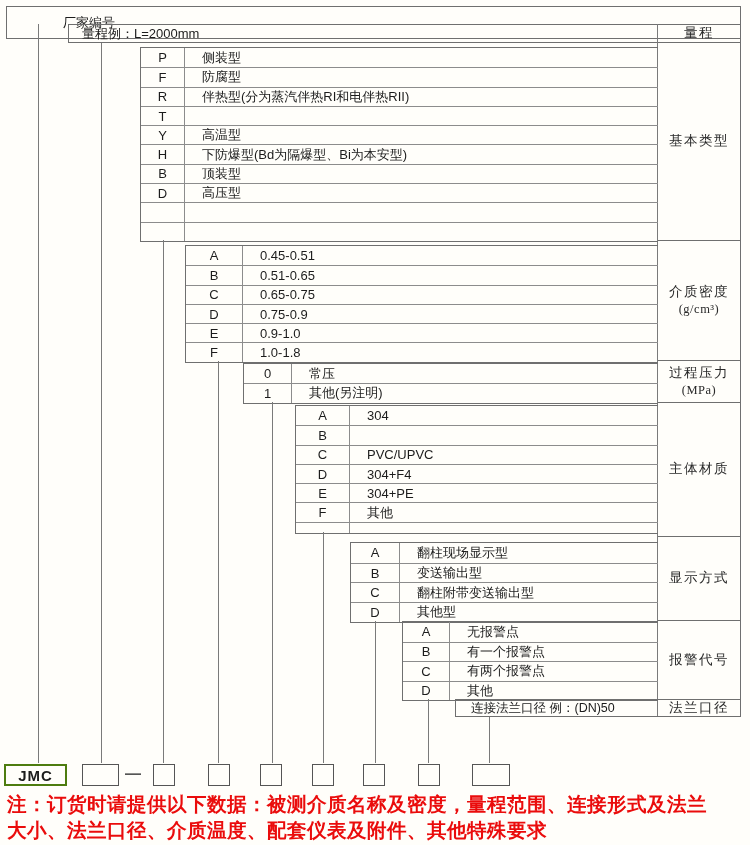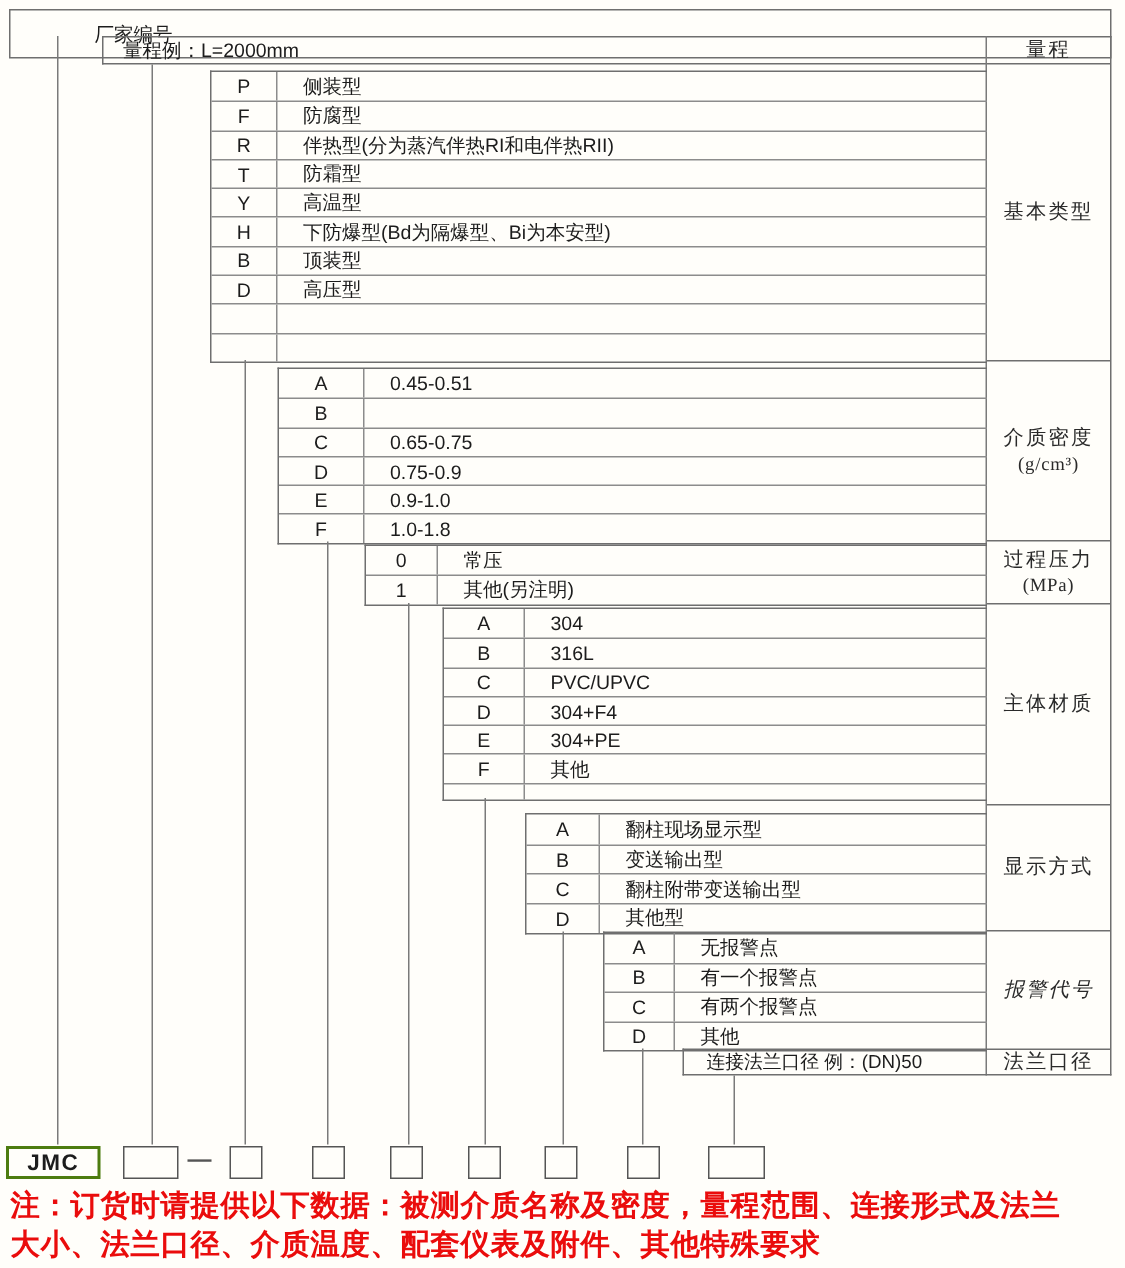--- a/index.html
+++ b/index.html
@@ -96,21 +96,20 @@
     <div class="trow">
       <div class="code">F</div>
       <div class="desc">防腐型</div>
     </div>
     <div class="trow">
       <div class="code">R</div>
       <div class="desc">伴热型(分为蒸汽伴热RI和电伴热RII)</div>
     </div>
     <div class="trow">
       <div class="code">T</div>
-      <div class="desc">防霜型</div>
     </div>
     <div class="trow">
       <div class="code">Y</div>
       <div class="desc">高温型</div>
     </div>
     <div class="trow">
       <div class="code">H</div>
       <div class="desc">下防爆型(Bd为隔爆型、Bi为本安型)</div>
     </div>
     <div class="trow">
@@ -131,20 +130,21 @@
     </div>
   </div>
 
 <div class="block" id="block-density" style="left:185px;top:245px;width:473px;--code-w:57px;">
     <div class="trow">
       <div class="code">A</div>
       <div class="desc">0.45-0.51</div>
     </div>
     <div class="trow">
       <div class="code">B</div>
+      <div class="desc">0.51-0.65</div>
     </div>
     <div class="trow">
       <div class="code">C</div>
       <div class="desc">0.65-0.75</div>
     </div>
     <div class="trow">
       <div class="code">D</div>
       <div class="desc">0.75-0.9</div>
     </div>
     <div class="trow">
@@ -168,21 +168,20 @@
     </div>
   </div>
 
 <div class="block" id="block-material" style="left:295px;top:405px;width:363px;--code-w:54px;">
     <div class="trow">
       <div class="code">A</div>
       <div class="desc">304</div>
     </div>
     <div class="trow">
       <div class="code">B</div>
-      <div class="desc">316L</div>
     </div>
     <div class="trow">
       <div class="code">C</div>
       <div class="desc">PVC/UPVC</div>
     </div>
     <div class="trow">
       <div class="code">D</div>
       <div class="desc">304+F4</div>
     </div>
     <div class="trow">
@@ -245,21 +244,21 @@
   <div class="lcell" style="height:120px;">
     <span>介质密度</span>
     <span class="sub">(g/cm³)</span>
   </div>
   <div class="lcell" style="height:42px;">
     <span>过程压力</span>
     <span class="sub">(MPa)</span>
   </div>
   <div class="lcell" style="height:134px;">主体材质</div>
   <div class="lcell" style="height:84px;">显示方式</div>
-  <div class="lcell" style="height:79px;font-style:italic;">报警代号</div>
+  <div class="lcell" style="height:79px;">报警代号</div>
   <div class="lcell" style="height:16px;">法兰口径</div>
 </div>
 
 <div class="vline" style="left:38px;top:24px;height:739px;"></div>
 <div class="vline" style="left:101px;top:43px;height:720px;"></div>
 <div class="vline" style="left:163px;top:240px;height:523px;"></div>
 <div class="vline" style="left:218px;top:361px;height:402px;"></div>
 <div class="vline" style="left:272px;top:402px;height:361px;"></div>
 <div class="vline" style="left:323px;top:532px;height:231px;"></div>
 <div class="vline" style="left:375px;top:621px;height:142px;"></div>

